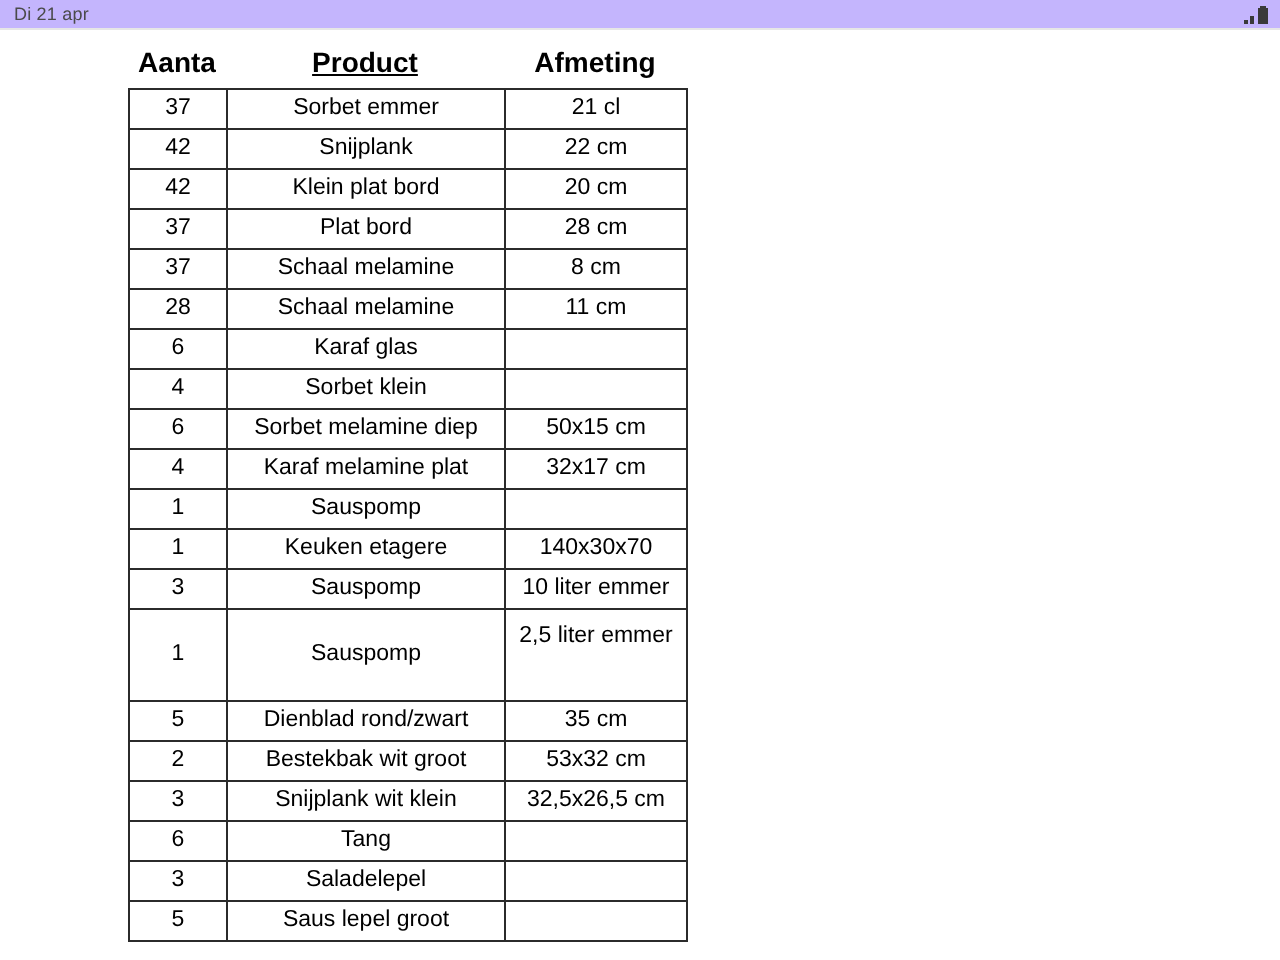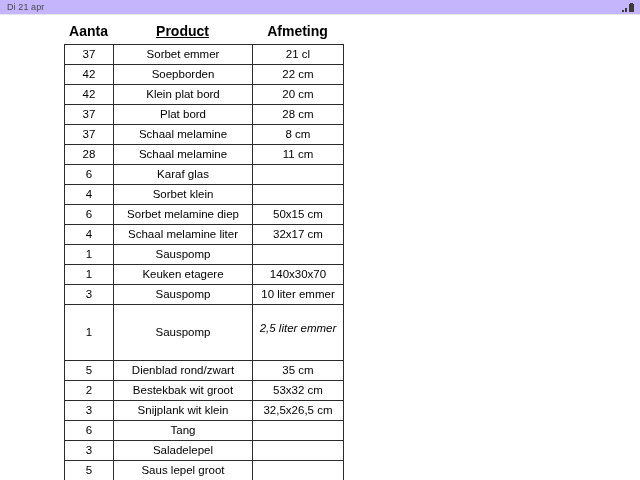--- a/index.html
+++ b/index.html
@@ -127,23 +127,22 @@
     line-height: 13px;
     white-space: nowrap;
     overflow: hidden;
   }
   table.inventory tr.tall td {
     height: 39px;
   }
   table.inventory tr.tall td.wrap {
     white-space: normal;
     vertical-align: top;
-    padding-top: 16px;
+    padding-top: 6px;
     line-height: 14px;
-    font-style: italic;
   }
 </style>
 </head>
 <body>
 
 <div class="status-bar">
   <span class="status-date">Di 21 apr</span>
   <span class="status-icons">
     <span class="signal-icon">
         <i></i>
@@ -168,21 +167,21 @@
       <col class="c-afmeting">
     </colgroup>
     <tbody>
         <tr>
           <td>37</td>
           <td>Sorbet emmer</td>
           <td>21 cl</td>
         </tr>
         <tr>
           <td>42</td>
-          <td>Soepborden</td>
+          <td>Snijplank</td>
           <td>22 cm</td>
         </tr>
         <tr>
           <td>42</td>
           <td>Klein plat bord</td>
           <td>20 cm</td>
         </tr>
         <tr>
           <td>37</td>
           <td>Plat bord</td>
@@ -208,21 +207,21 @@
           <td>Sorbet klein</td>
           <td></td>
         </tr>
         <tr>
           <td>6</td>
           <td>Sorbet melamine diep</td>
           <td>50x15 cm</td>
         </tr>
         <tr>
           <td>4</td>
-          <td>Schaal melamine liter</td>
+          <td>Karaf melamine plat</td>
           <td>32x17 cm</td>
         </tr>
         <tr>
           <td>1</td>
           <td>Sauspomp</td>
           <td></td>
         </tr>
         <tr>
           <td>1</td>
           <td>Keuken etagere</td>

